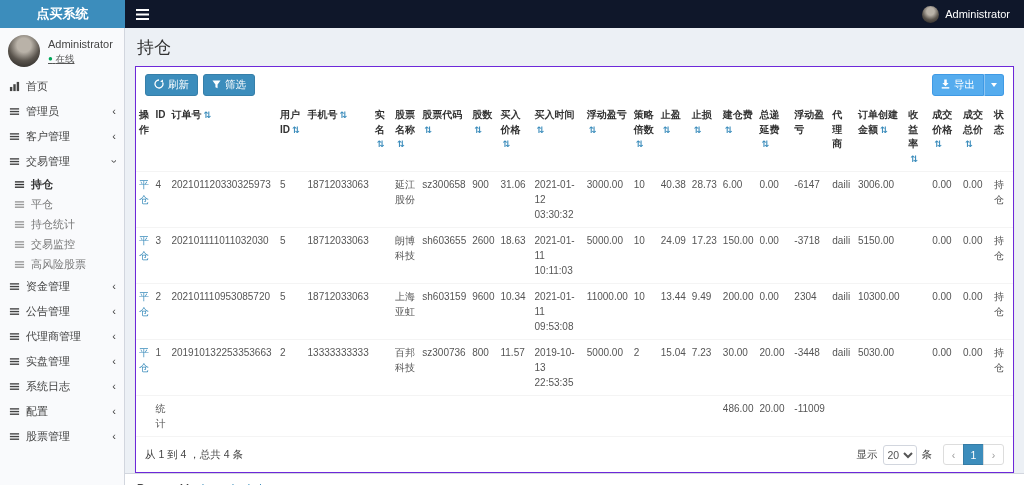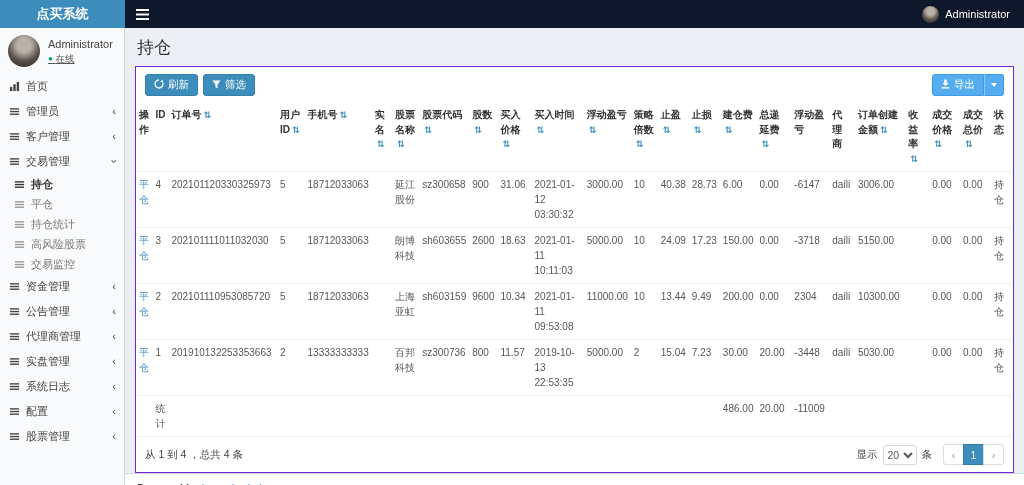--- a/index.html
+++ b/index.html
@@ -218,33 +218,33 @@
           <div class="submenu-item">
             <span class="micon">
               <svg width="11" height="11" viewBox="0 0 12 12">
                 <g fill="currentColor">
                   <rect x="1" y="2.4" width="10" height="1.5"></rect>
                   <rect x="1" y="5.3" width="10" height="1.5"></rect>
                   <rect x="1" y="8.2" width="10" height="1.5"></rect>
                 </g>
               </svg>
             </span>
-            <span>高风险股票</span>
+            <span>交易监控</span>
           </div>
           <div class="submenu-item">
             <span class="micon">
               <svg width="11" height="11" viewBox="0 0 12 12">
                 <g fill="currentColor">
                   <rect x="1" y="2.4" width="10" height="1.5"></rect>
                   <rect x="1" y="5.3" width="10" height="1.5"></rect>
                   <rect x="1" y="8.2" width="10" height="1.5"></rect>
                 </g>
               </svg>
             </span>
-            <span>交易监控</span>
+            <span>高风险股票</span>
           </div>
         </div>
         <div class="menu-item">
           <span class="micon">
             <svg width="11" height="11" viewBox="0 0 12 12">
               <g fill="currentColor">
                 <rect x="1" y="2.4" width="10" height="1.5"></rect>
                 <rect x="1" y="5.3" width="10" height="1.5"></rect>
                 <rect x="1" y="8.2" width="10" height="1.5"></rect>
               </g>

